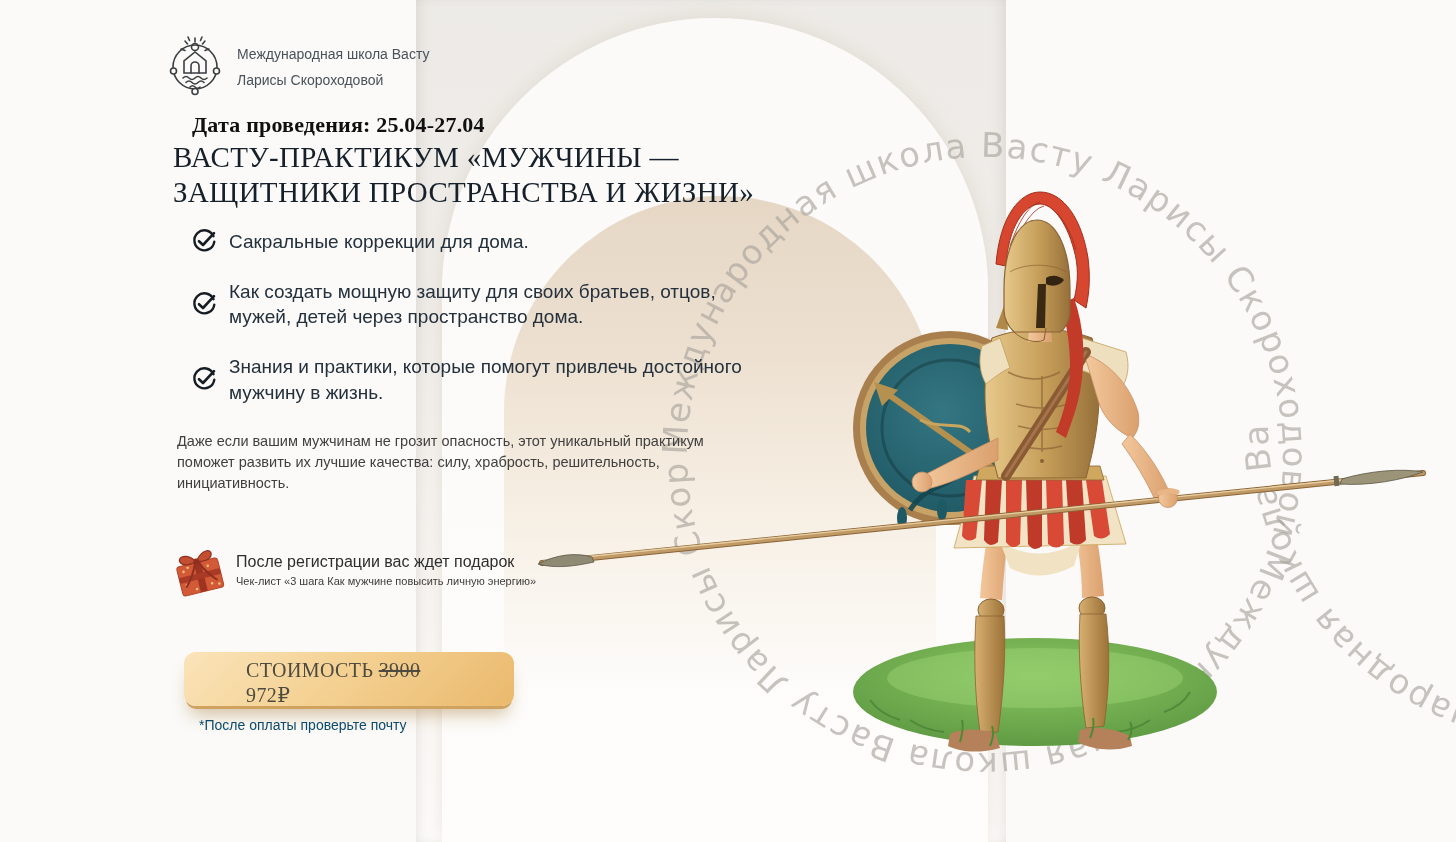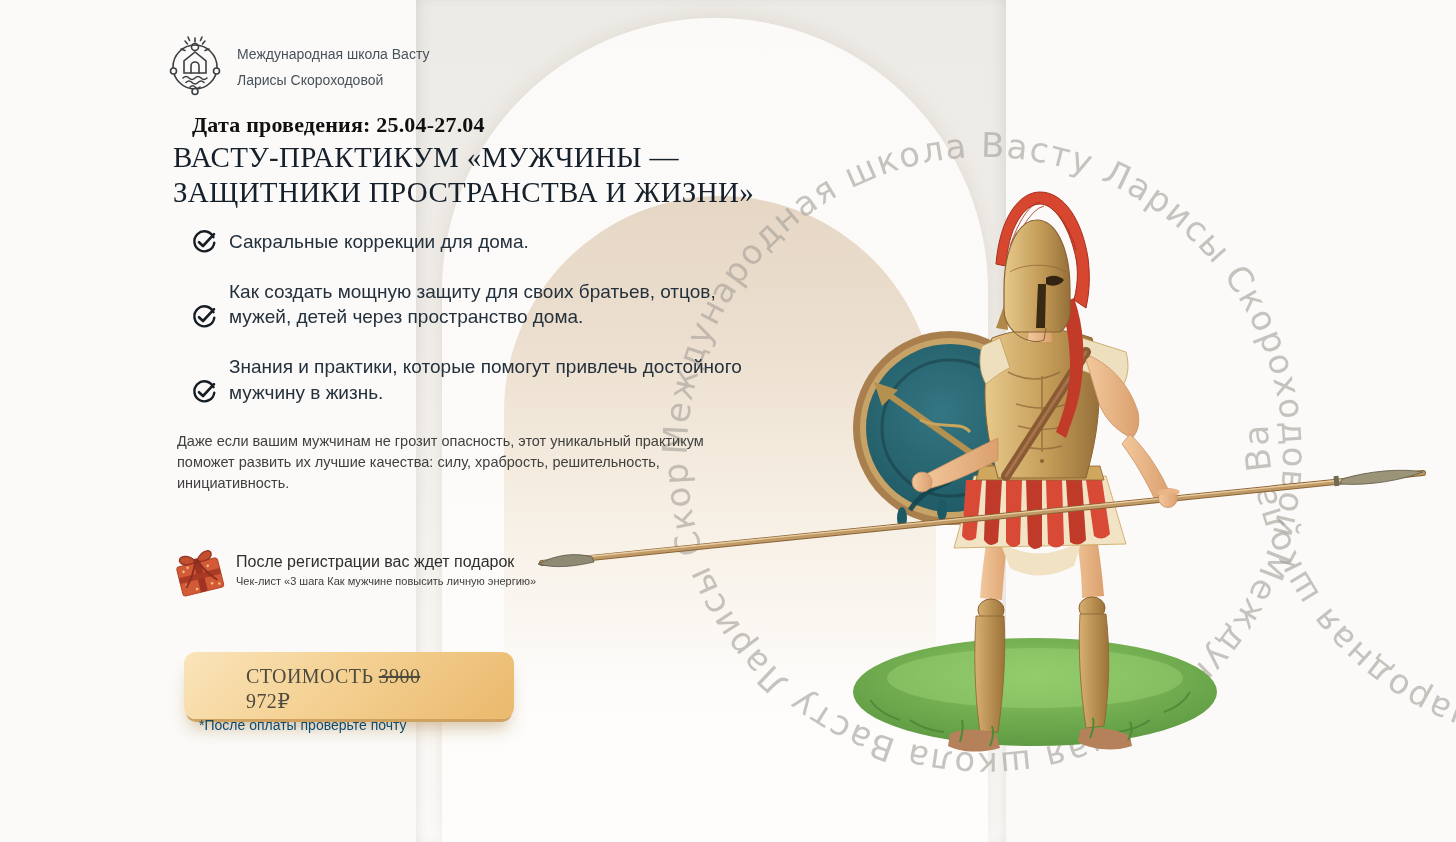--- a/index.html
+++ b/index.html
@@ -32,39 +32,39 @@
 
   
   .date{position:absolute;left:192px;top:112px;font-family:"Liberation Serif","DejaVu Serif",serif;
     font-weight:700;font-size:22px;color:#101010;letter-spacing:.2px;}
   .title{position:absolute;left:173px;top:140px;width:690px;
     font-family:"Liberation Serif","DejaVu Serif",serif;font-weight:400;
     font-size:29px;line-height:1.22;color:#15202b;letter-spacing:.3px;}
 
   
   .benefits{position:absolute;left:191px;top:229px;width:560px;}
-  .benefit{display:flex;align-items:flex-end;}
+  .benefit{display:flex;align-items:center;}
   .benefit + .benefit{margin-top:24px;}
   .benefit .ck{flex:0 0 26px;margin-right:12px;margin-top:-1px;}
   .benefit .bt{font-size:19px;line-height:1.35;color:#24313d;}
 
   
   .note{position:absolute;left:177px;top:431px;width:565px;font-size:14.5px;line-height:1.45;color:#404040;}
   .register{position:absolute;left:177px;top:494px;font-family:"Liberation Serif","DejaVu Serif",serif;
     font-weight:700;font-size:19.5px;color:#141414;}
 
   
   .gift{position:absolute;left:170px;top:542px;display:flex;}
   .gift-icon{flex:0 0 60px;height:62px;}
   .gift-text{margin-left:6px;padding-top:11px;}
   .gift-line1{font-size:16px;color:#2e2e2e;}
   .gift-line2{font-size:11px;color:#3c3c3c;margin-top:4px;}
 
   
-  .price-btn{position:absolute;left:184px;top:652px;width:330px;height:67px;border:none;cursor:pointer;
+  .price-btn{position:absolute;left:184px;top:652px;width:330px;height:54px;border:none;cursor:pointer;
     border-radius:12px;text-align:left;padding:6px 12px 0 62px;
     background:linear-gradient(135deg,#fae4ba 0%,#f4d193 45%,#eab96d 100%);
     box-shadow:0 5px 0 -2px #cfa25f, 0 14px 18px -6px rgba(160,115,45,.45);
     font-family:"Liberation Serif","DejaVu Serif",serif;font-size:20px;line-height:25px;
     color:#4e4a3f;letter-spacing:.4px;}
   .price-btn s{text-decoration-thickness:2px;}
   .footnote{position:absolute;left:199px;top:717px;font-size:14px;color:#0c4a6e;}
 </style>
 </head>
 <body>

